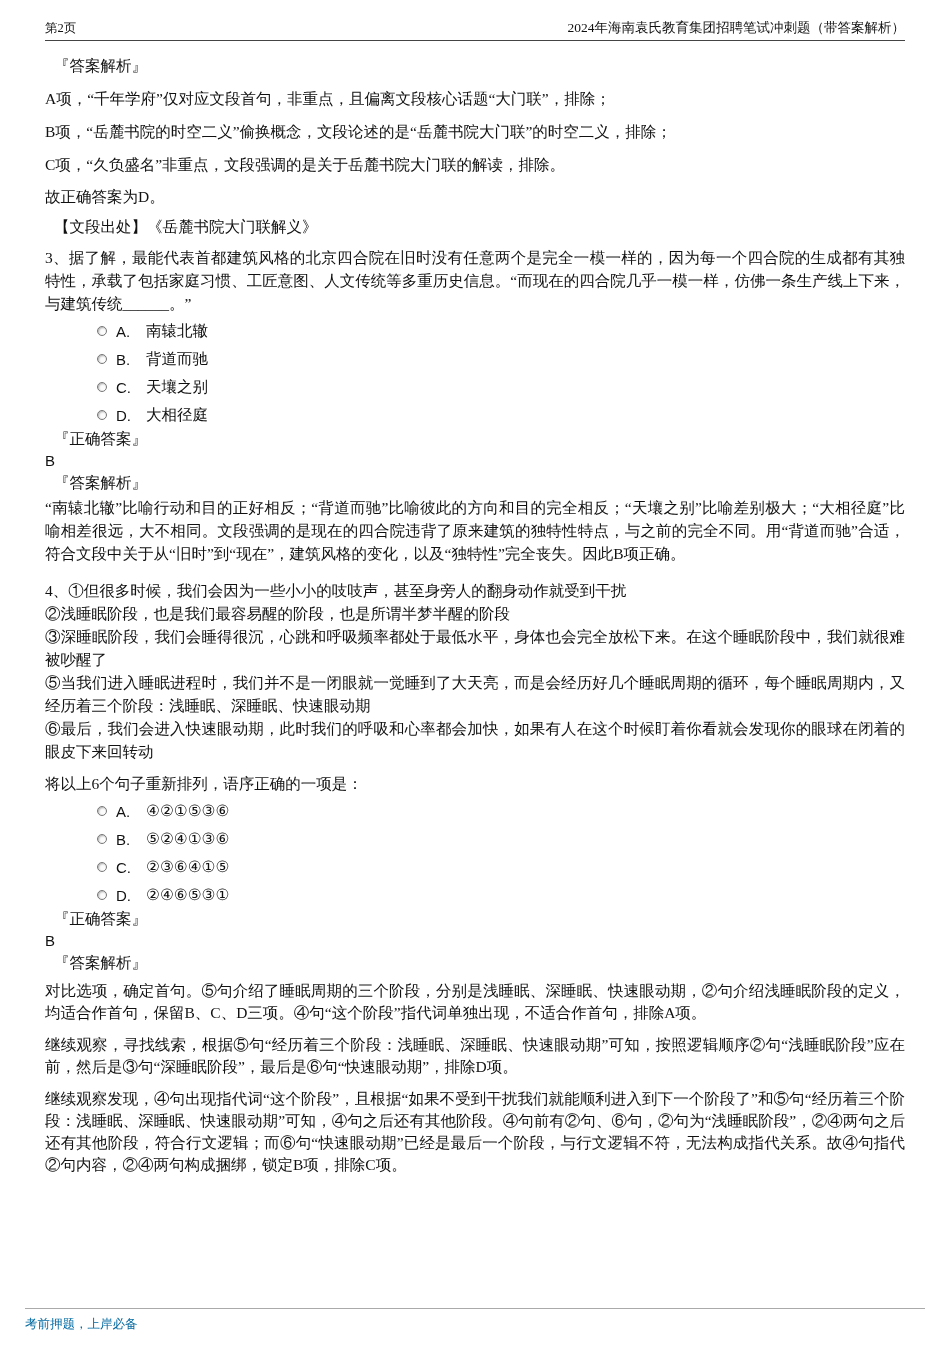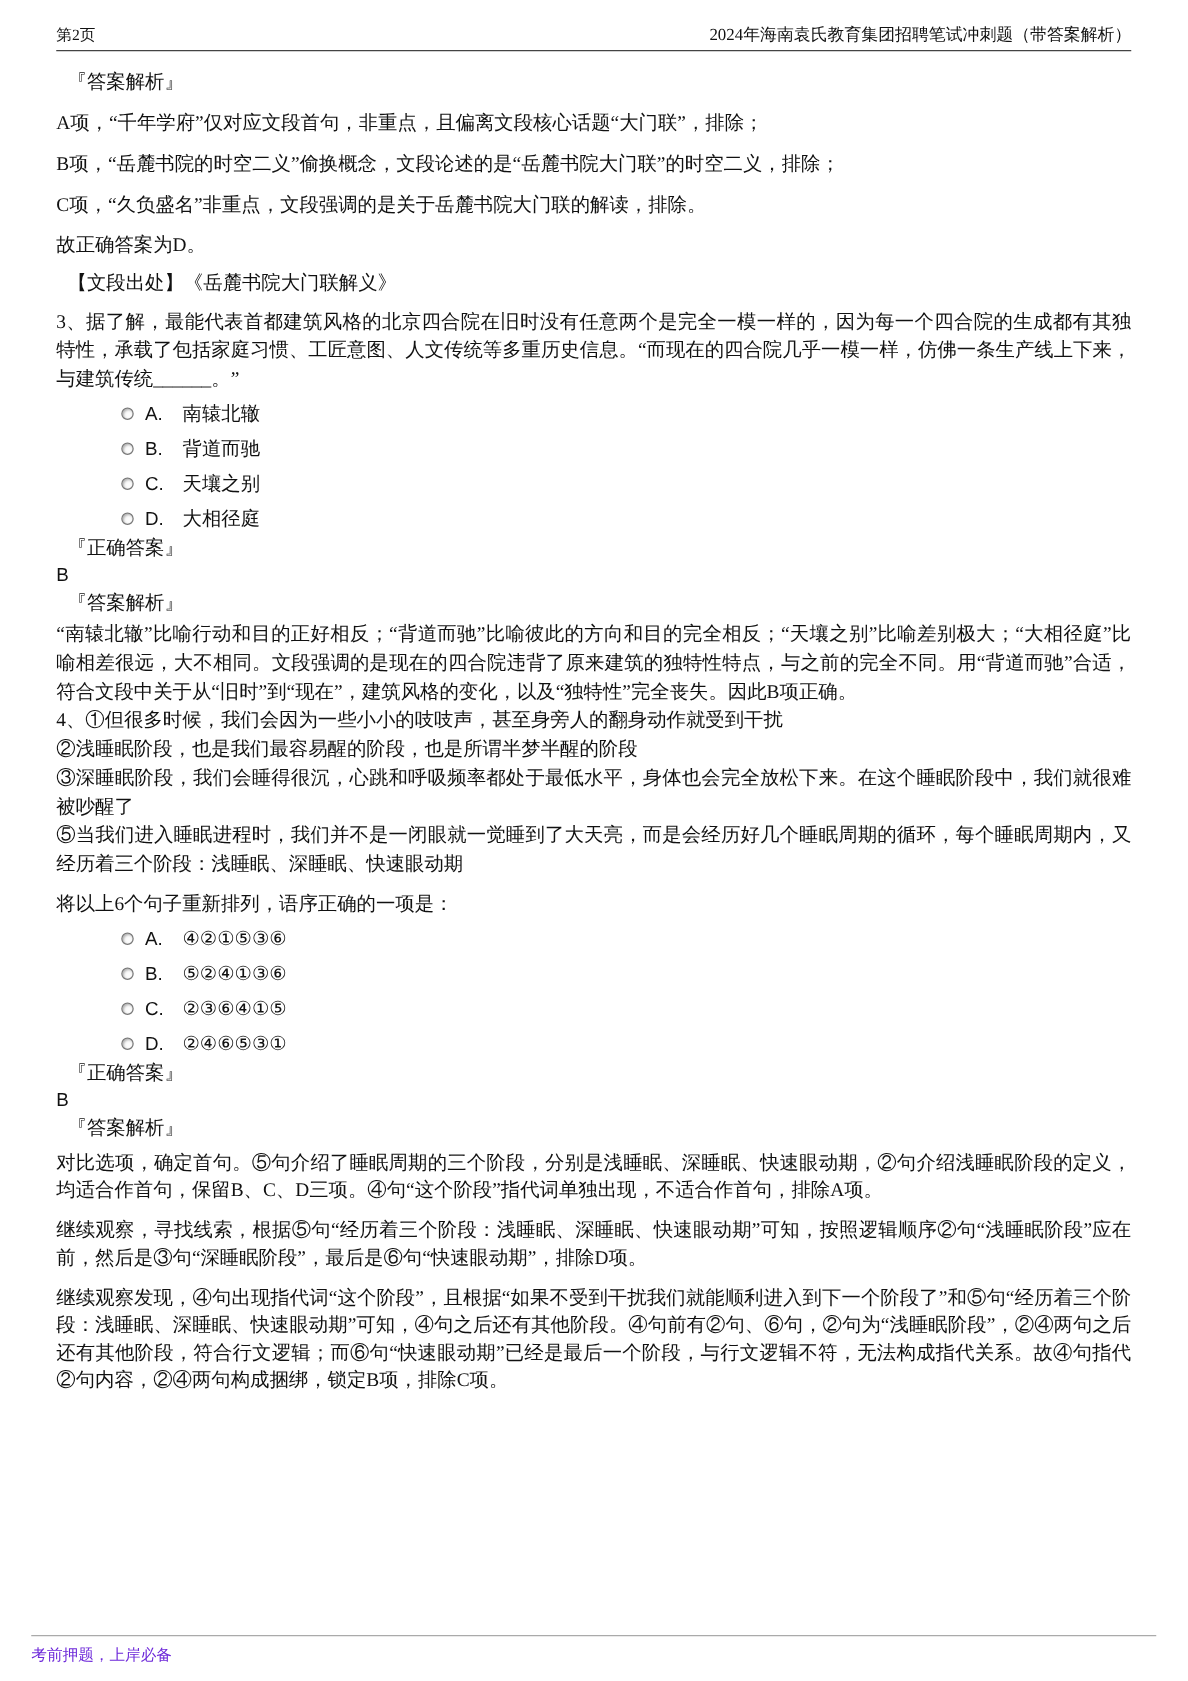--- a/index.html
+++ b/index.html
@@ -41,37 +41,37 @@
   }
   .opt-label { font-family: "Liberation Sans", sans-serif; font-size: 15px; width: 30px; flex: none; }
   .opt-text { font-size: 15.5px; }
 
   .ans-block { margin-top: 2px; }
   .ans-tag { line-height: 22px; padding-left: 9px; }
   .ans-letter { font-family: "Liberation Sans", sans-serif; font-size: 15px; line-height: 22px; }
   .analysis { line-height: 23px; text-align: justify; margin-top: 2px; }
 
   .sent { line-height: 23px; text-align: justify; }
-  .sent-first { margin-top: 0; }
+  .sent-first { margin-top: 14px; }
   .prompt { line-height: 22px; margin-top: 10px; }
 
   .ap { line-height: 22px; text-align: justify; }
   .ap1 { margin-top: 6px; }
   .ap2 { margin-top: 10px; }
   .ap3 { margin-top: 10px; }
 
   
   .footer {
     position: absolute; left: 25px; right: 25px; bottom: 12px;
     border-top: 1px solid #aaa;
     padding-top: 7px;
     background: #fff;
     display: flex; justify-content: space-between; align-items: baseline;
   }
-  .footer-left { font-size: 12.5px; color: #6d28d9; }
+  .footer-left { font-size: 12.5px; color: #0369a1; }
   .footer-right { font-size: 13.5px; }
   .footer-right .code { font-family: "Liberation Sans", sans-serif; font-size: 14.5px; letter-spacing: -0.2px; }
 </style>
 </head>
 <body>
 
 <div class="header">
   <span class="page-num">第2页</span>
   <span class="doc-title">2024年海南袁氏教育集团招聘笔试冲刺题（带答案解析）</span>
 </div>
@@ -112,20 +112,21 @@
     <div class="ans-tag">『正确答案』</div>
     <div class="ans-letter">B</div>
     <div class="ans-tag">『答案解析』</div>
   </div>
   <div class="analysis">“南辕北辙”比喻行动和目的正好相反；“背道而驰”比喻彼此的方向和目的完全相反；“天壤之别”比喻差别极大；“大相径庭”比喻相差很远，大不相同。文段强调的是现在的四合院违背了原来建筑的独特性特点，与之前的完全不同。用“背道而驰”合适，符合文段中关于从“旧时”到“现在”，建筑风格的变化，以及“独特性”完全丧失。因此B项正确。</div>
 
   <div class="sent sent-first">4、①但很多时候，我们会因为一些小小的吱吱声，甚至身旁人的翻身动作就受到干扰</div>
   <div class="sent">②浅睡眠阶段，也是我们最容易醒的阶段，也是所谓半梦半醒的阶段</div>
   <div class="sent">③深睡眠阶段，我们会睡得很沉，心跳和呼吸频率都处于最低水平，身体也会完全放松下来。在这个睡眠阶段中，我们就很难被吵醒了</div>
   <div class="sent">⑤当我们进入睡眠进程时，我们并不是一闭眼就一觉睡到了大天亮，而是会经历好几个睡眠周期的循环，每个睡眠周期内，又经历着三个阶段：浅睡眠、深睡眠、快速眼动期</div>
+  <div class="sent">⑥最后，我们会进入快速眼动期，此时我们的呼吸和心率都会加快，如果有人在这个时候盯着你看就会发现你的眼球在闭着的眼皮下来回转动</div>
   <div class="prompt">将以上6个句子重新排列，语序正确的一项是：</div>
 
   <div class="options">
     <div class="option">
       <span class="radio"></span>
       <span class="opt-label">A.</span>
       <span class="opt-text">④②①⑤③⑥</span>
     </div>
     <div class="option">
       <span class="radio"></span>

